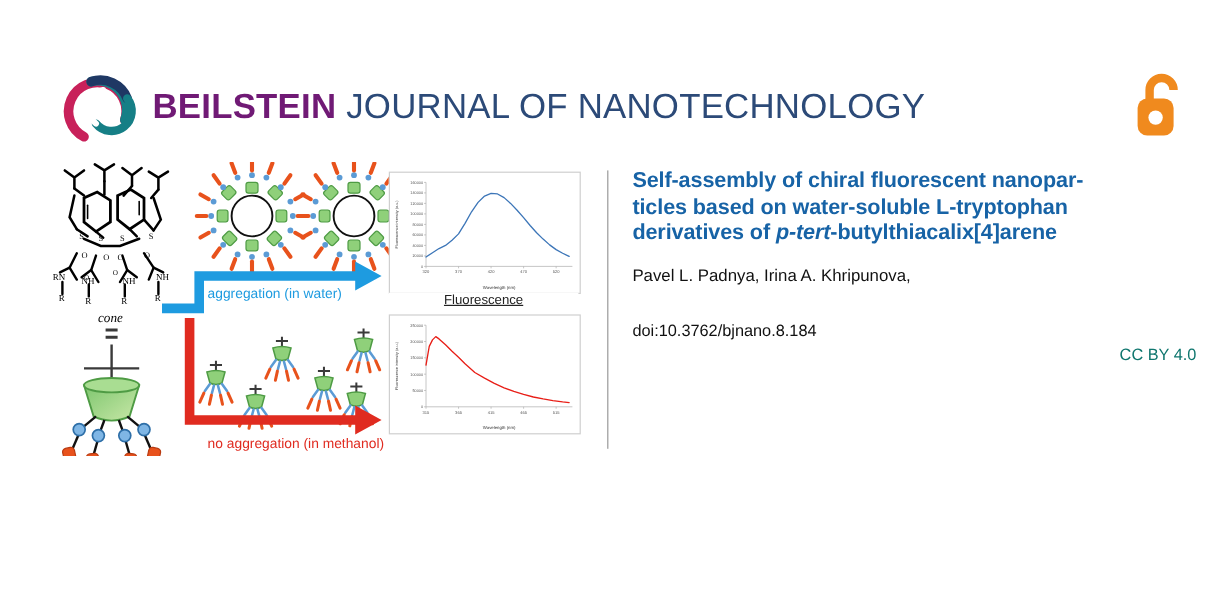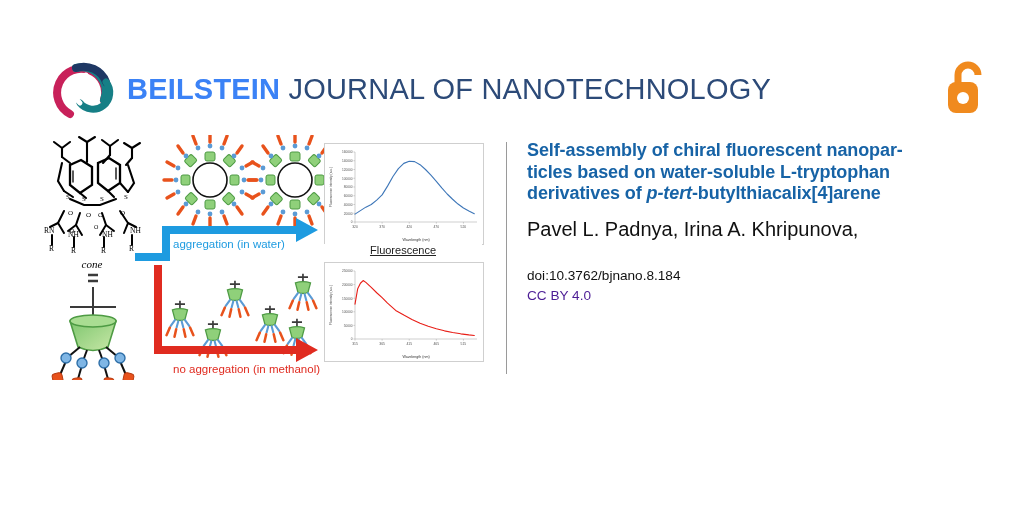--- a/index.html
+++ b/index.html
@@ -13,21 +13,21 @@
   .page{position:absolute;inset:0;}
 
   
   .header{position:absolute;left:0;top:0;width:1024px;height:135px;}
   .logo-mark{position:absolute;left:52px;top:56px;width:68px;height:68px;}
   .logo-word{
     position:absolute;left:127px;top:72px;
     font-size:29px;letter-spacing:.2px;white-space:nowrap;
     color:#1F3864;line-height:34px;
   }
-  .logo-word .b{font-weight:bold;color:#3b82f6;}
+  .logo-word .b{font-weight:bold;color:#701a75;}
   .logo-word .j{font-weight:normal;color:#2C4A78;}
 
   .oa-badge{position:absolute;left:866px;top:57px;width:122px;height:62px;}
   .oa-text{
     position:absolute;right:48px;top:0;width:90px;
     text-align:right;line-height:15px;font-size:11.5px;
     font-weight:bold;letter-spacing:.6px;
   }
   .oa-text .o1{color:#F08A1E;display:block;}
   .oa-text .o2{color:#F08A1E;display:block;}
@@ -41,30 +41,30 @@
   }
 
   
   .right-col{position:absolute;left:527px;top:140px;width:470px;}
   .title{
     color:#1763A6;font-weight:bold;font-size:18px;line-height:21.5px;
     margin:0 0 13px 0;letter-spacing:-.1px;
   }
   .title i{}
   .authors{
-    color:#111;font-size:20px;line-height:22.5px;margin:0 0 26px 0;
+    color:#111;font-size:14px;line-height:22.5px;margin:0 0 26px 0;
   }
   .citation{
     color:#111;font-size:13.3px;line-height:18px;margin:0 0 16px 0;
   }
   .citation .jn{font-style:italic;}
   .citation .yr{font-weight:bold;}
   .citation .vol{font-style:italic;}
   .doi{color:#111;font-size:13.6px;line-height:20px;margin:0;}
-  .license{color:#4c1d95;font-size:13.6px;line-height:20px;margin:0;}
+  .license{color:#0f766e;font-size:13.6px;line-height:20px;margin:0;text-align:right;}
 
   
   .ga{position:absolute;left:40px;top:135px;width:460px;height:245px;}
   .ga svg{display:block;}
 
   .chart-box{
     position:absolute;background:#ffffff;border:1px solid #cfcfcf;
   }
   #chart-top{left:324px;top:143px;width:158px;height:100px;}
   #chart-bottom{left:324px;top:262px;width:158px;height:98px;}

